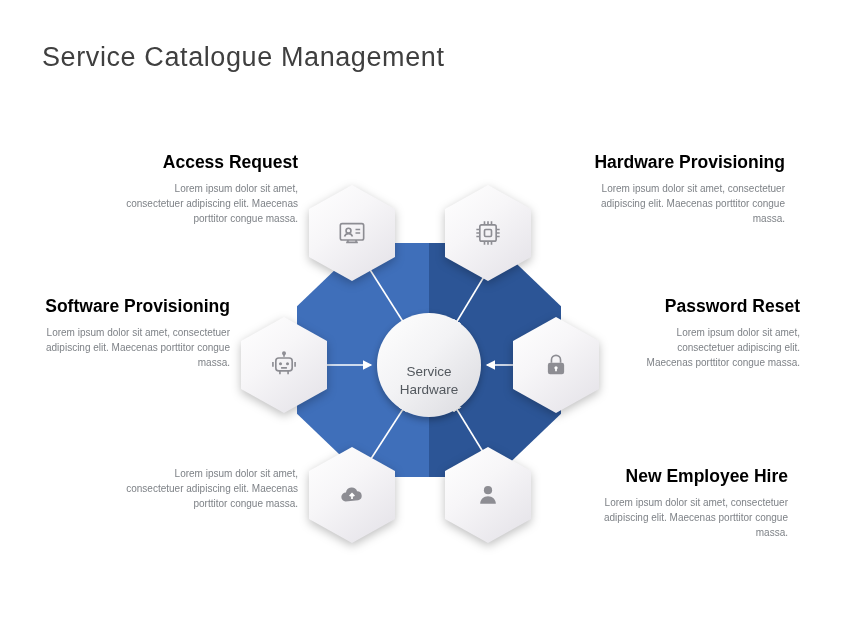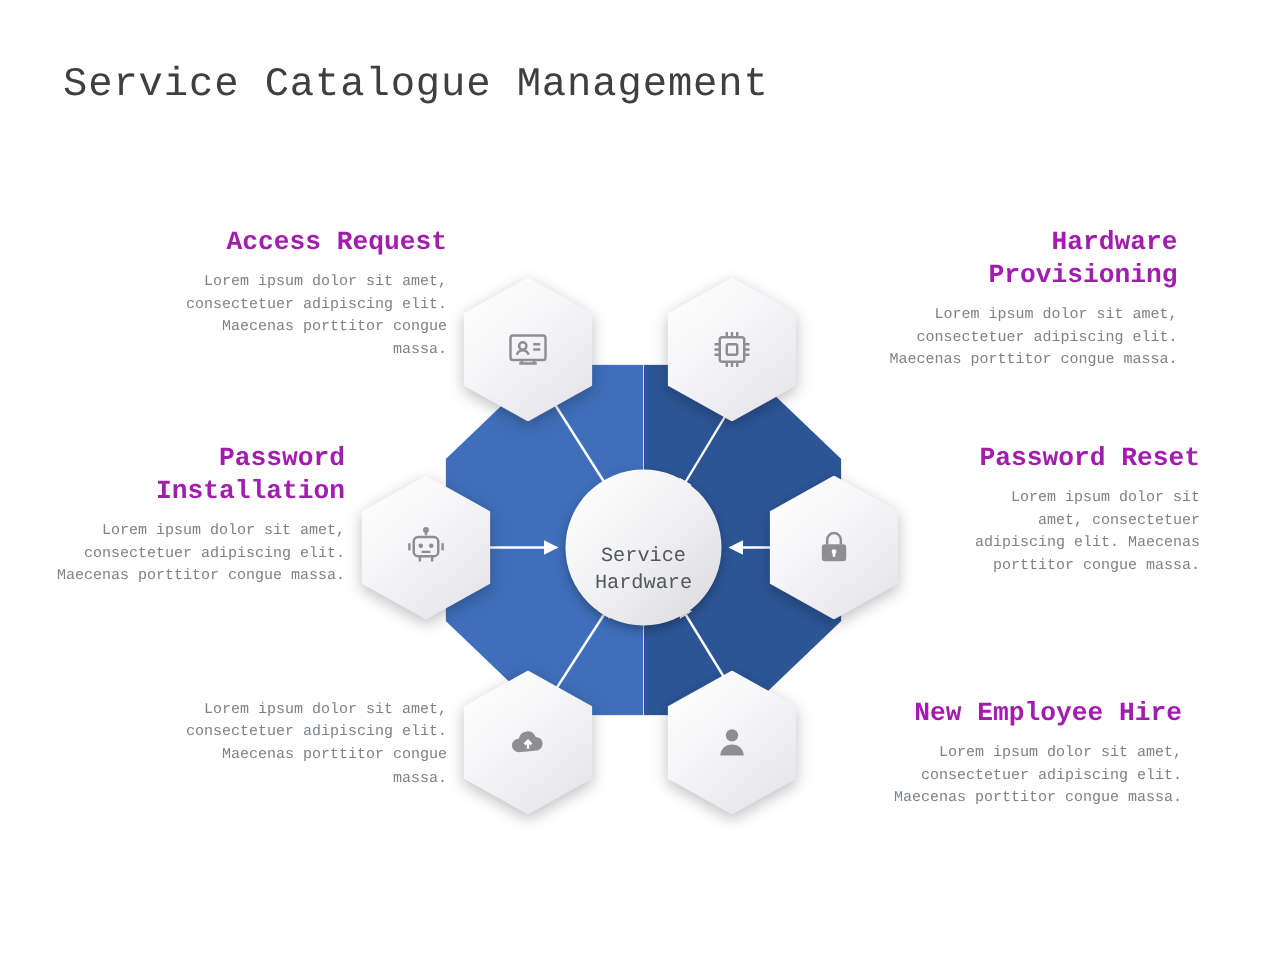--- a/index.html
+++ b/index.html
@@ -11,21 +11,20 @@
     height: 640px;
     background: #ffffff;
     font-family: "Liberation Sans", sans-serif;
     overflow: hidden;
   }
   .slide {
     position: relative;
     width: 853px;
     height: 640px;
     background: #ffffff;
-    font-family: Liberation Mono, monospace;
   }
   .slide-title {
     position: absolute;
     left: 42px;
     top: 42px;
     font-size: 27px;
     color: #3f3f3f;
     letter-spacing: 0.6px;
     font-weight: 400;
     white-space: nowrap;
@@ -120,21 +119,21 @@
   .hex-l  { left: -44px; top: 152px; }
   .hex-r  { left: 228px; top: 152px; }
   .hex-bl { left: 24px;  top: 282px; }
   .hex-br { left: 160px; top: 282px; }
 
   
   .block { position: absolute; }
   .block .head {
     font-size: 17.5px;
     font-weight: bold;
-    color: #a21caf;
+    color: #000000;
     line-height: 1.25;
     margin-bottom: 7px;
   }
   .block .body {
     font-size: 10px;
     color: #7e8287;
     line-height: 1.52;
   }
   .align-right { text-align: right; }
   .align-left  { text-align: right; }
@@ -152,21 +151,21 @@
 <div class="slide">
 
   <div class="slide-title">Service Catalogue Management</div>
 
   <div class="block blk-access align-right">
     <div class="head">Access Request</div>
     <div class="body">Lorem ipsum dolor sit amet, consectetuer adipiscing elit. Maecenas porttitor congue massa.</div>
   </div>
 
   <div class="block blk-software align-right">
-    <div class="head">Password Installation</div>
+    <div class="head">Software Provisioning</div>
     <div class="body">Lorem ipsum dolor sit amet, consectetuer adipiscing elit. Maecenas porttitor congue massa.</div>
   </div>
 
   <div class="block blk-backup align-right">
     <div class="body">Lorem ipsum dolor sit amet, consectetuer adipiscing elit. Maecenas porttitor congue massa.</div>
   </div>
 
   <div class="block blk-hardware align-left">
     <div class="head">Hardware Provisioning</div>
     <div class="body">Lorem ipsum dolor sit amet, consectetuer adipiscing elit. Maecenas porttitor congue massa.</div>

